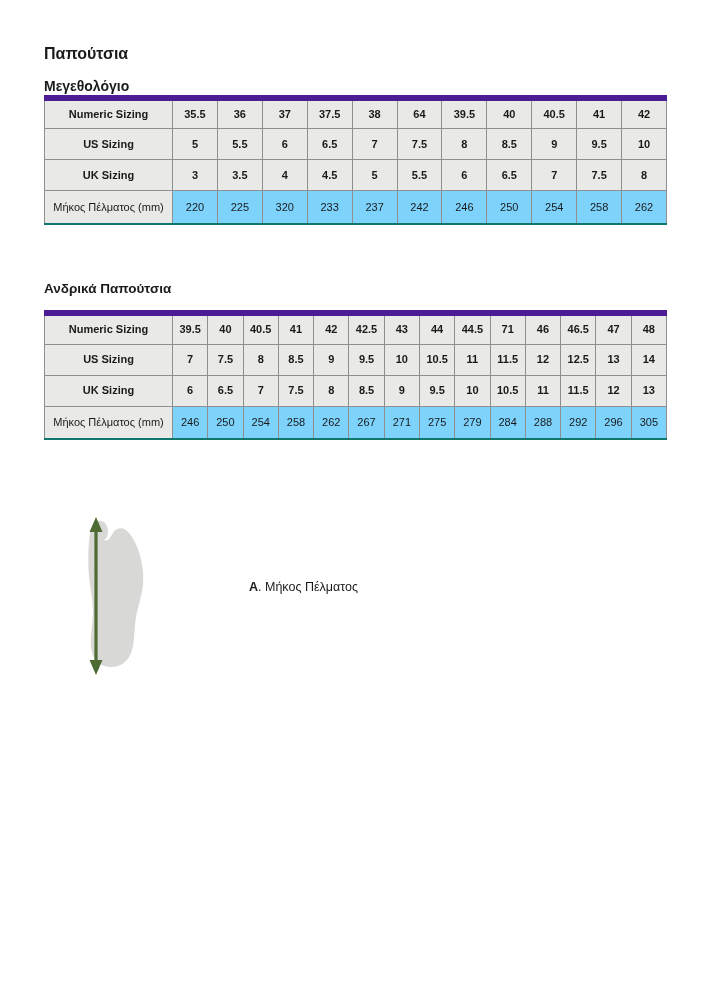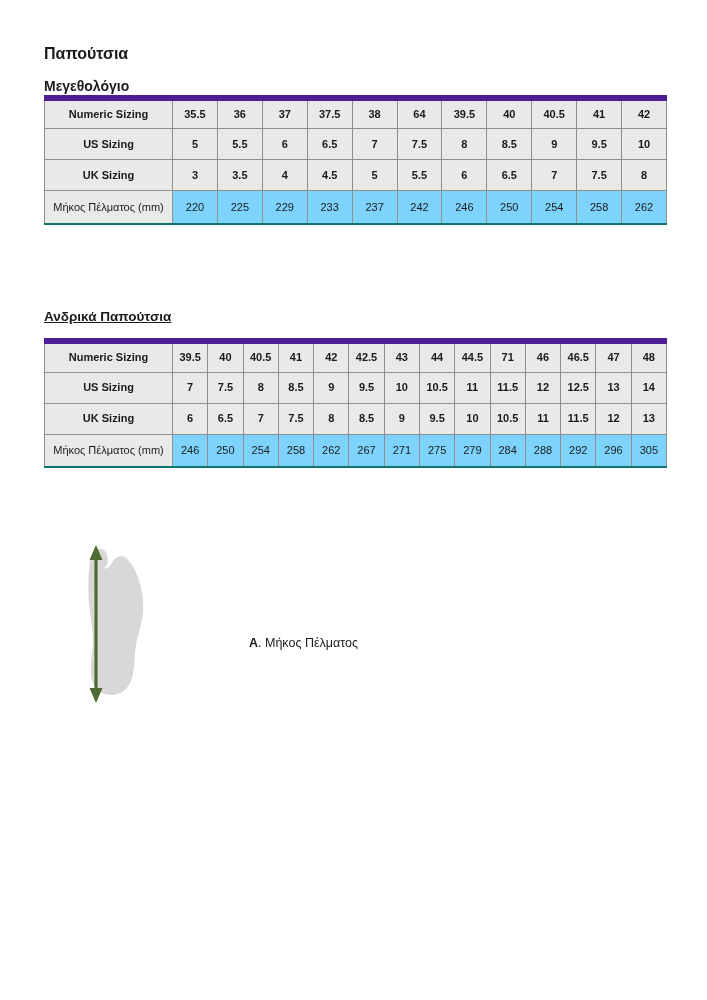--- a/index.html
+++ b/index.html
@@ -17,21 +17,21 @@
     font-size: 16px; font-weight: bold; line-height: 1.2; margin: 0;
   }
   .doc-subtitle {
     font-size: 14px; font-weight: bold; line-height: 1.2; margin: 15px 0 0 0;
   }
   .section-heading {
     font-size: 13.5px; font-weight: bold; line-height: 1.2;
     margin: 0 0 13px 0;
   }
   .section-women { margin-top: 39px; }
-  .section-men   { margin-top: 84px; text-decoration: underline; }
+  .section-men   { margin-top: 56px; }
 
   table.sizing-table {
     border-collapse: collapse;
     table-layout: fixed;
     width: 623px;
     background: #ffffff;
   }
   table.sizing-table td {
     border: 1px solid #8f8f8f;
     text-align: center;
@@ -49,21 +49,21 @@
   tr.mm-row td.label-cell { background: #e9e9e7; font-weight: normal; }
 
   .figure {
     position: relative;
     margin-top: 76px;
     height: 170px;
   }
   .foot-svg { position: absolute; left: 33px; top: 0; }
   .figure-caption {
     position: absolute; left: 205px; top: 64px;
-    font-size: 12.5px; line-height: 1.2; margin-top: 28px;
+    font-size: 12.5px; line-height: 1.2;
   }
   .figure-caption .cap-letter { font-weight: bold; }
 </style>
 </head>
 <body>
 
 <div class="page">
 
   <h1 class="doc-title">Παπούτσια</h1>
   <h2 class="doc-subtitle">Μεγεθολόγιο</h2>
@@ -109,21 +109,21 @@
           <td class="value-cell">6</td>
           <td class="value-cell">6.5</td>
           <td class="value-cell">7</td>
           <td class="value-cell">7.5</td>
           <td class="value-cell">8</td>
         </tr>
         <tr class="mm-row">
           <td class="label-cell">Μήκος Πέλματος (mm)</td>
           <td class="value-cell">220</td>
           <td class="value-cell">225</td>
-          <td class="value-cell">229</td>
+          <td class="value-cell">320</td>
           <td class="value-cell">233</td>
           <td class="value-cell">237</td>
           <td class="value-cell">242</td>
           <td class="value-cell">246</td>
           <td class="value-cell">250</td>
           <td class="value-cell">254</td>
           <td class="value-cell">258</td>
           <td class="value-cell">262</td>
         </tr>
       </tbody>

